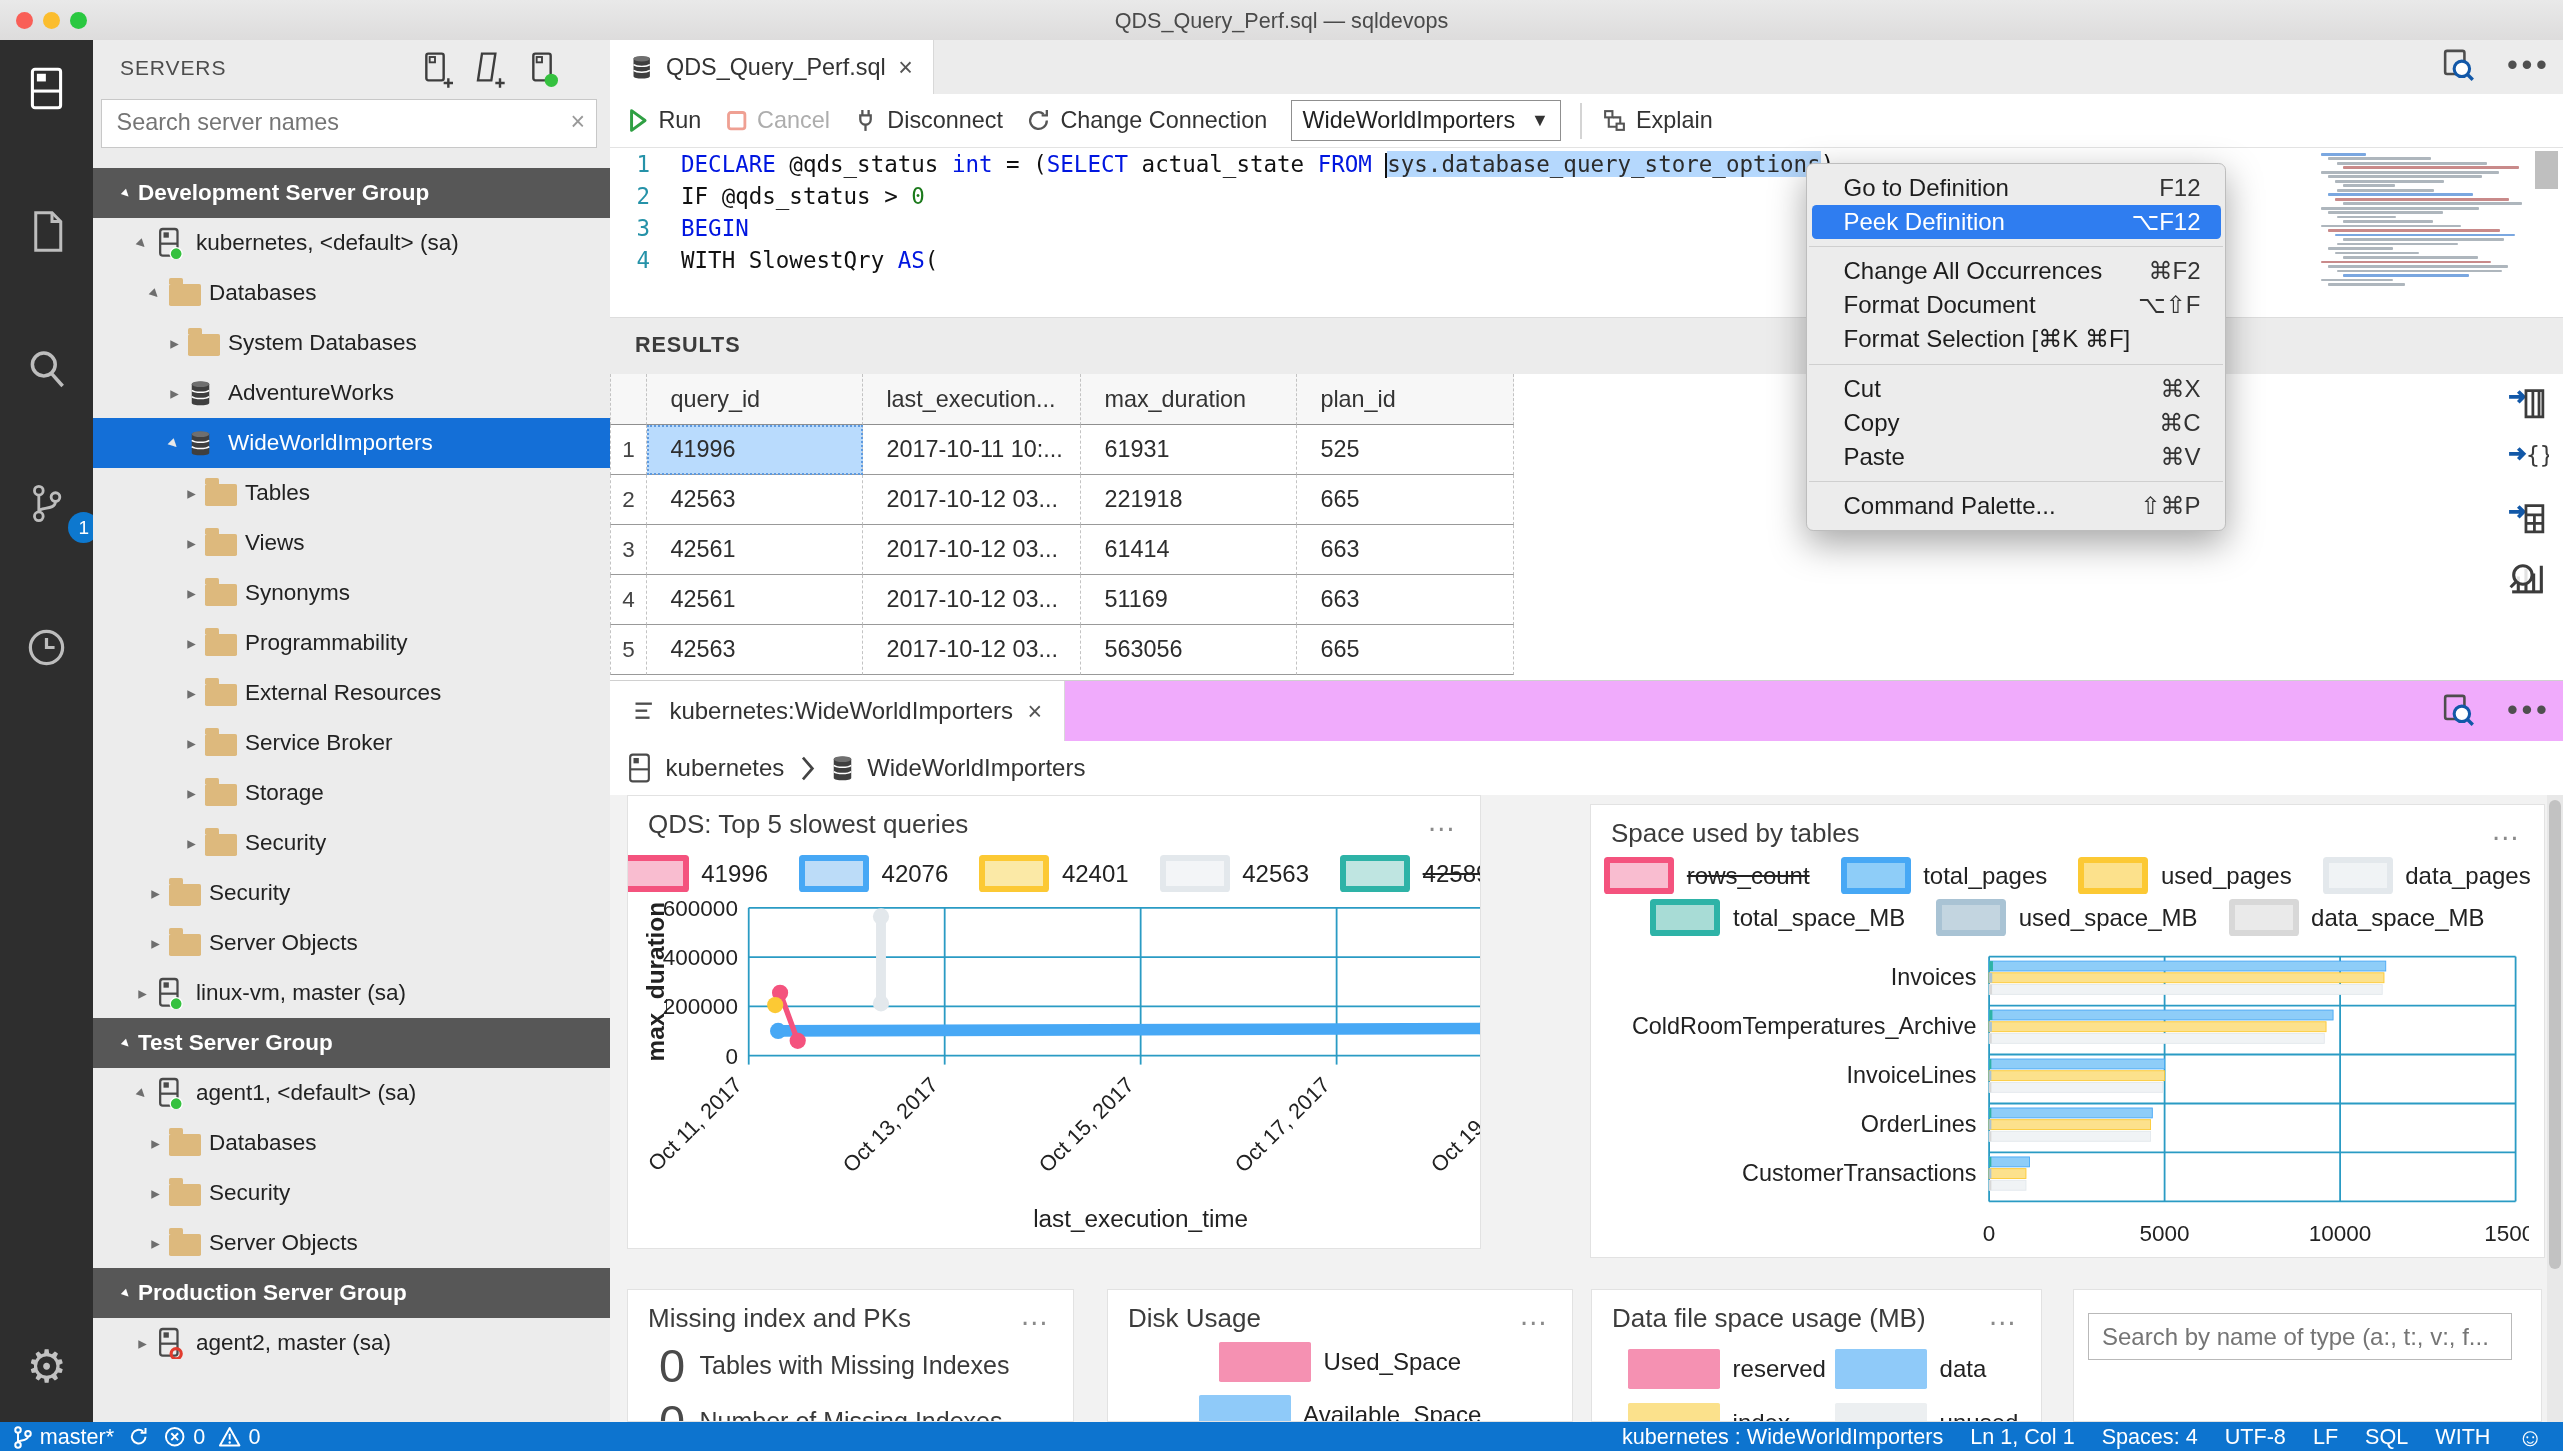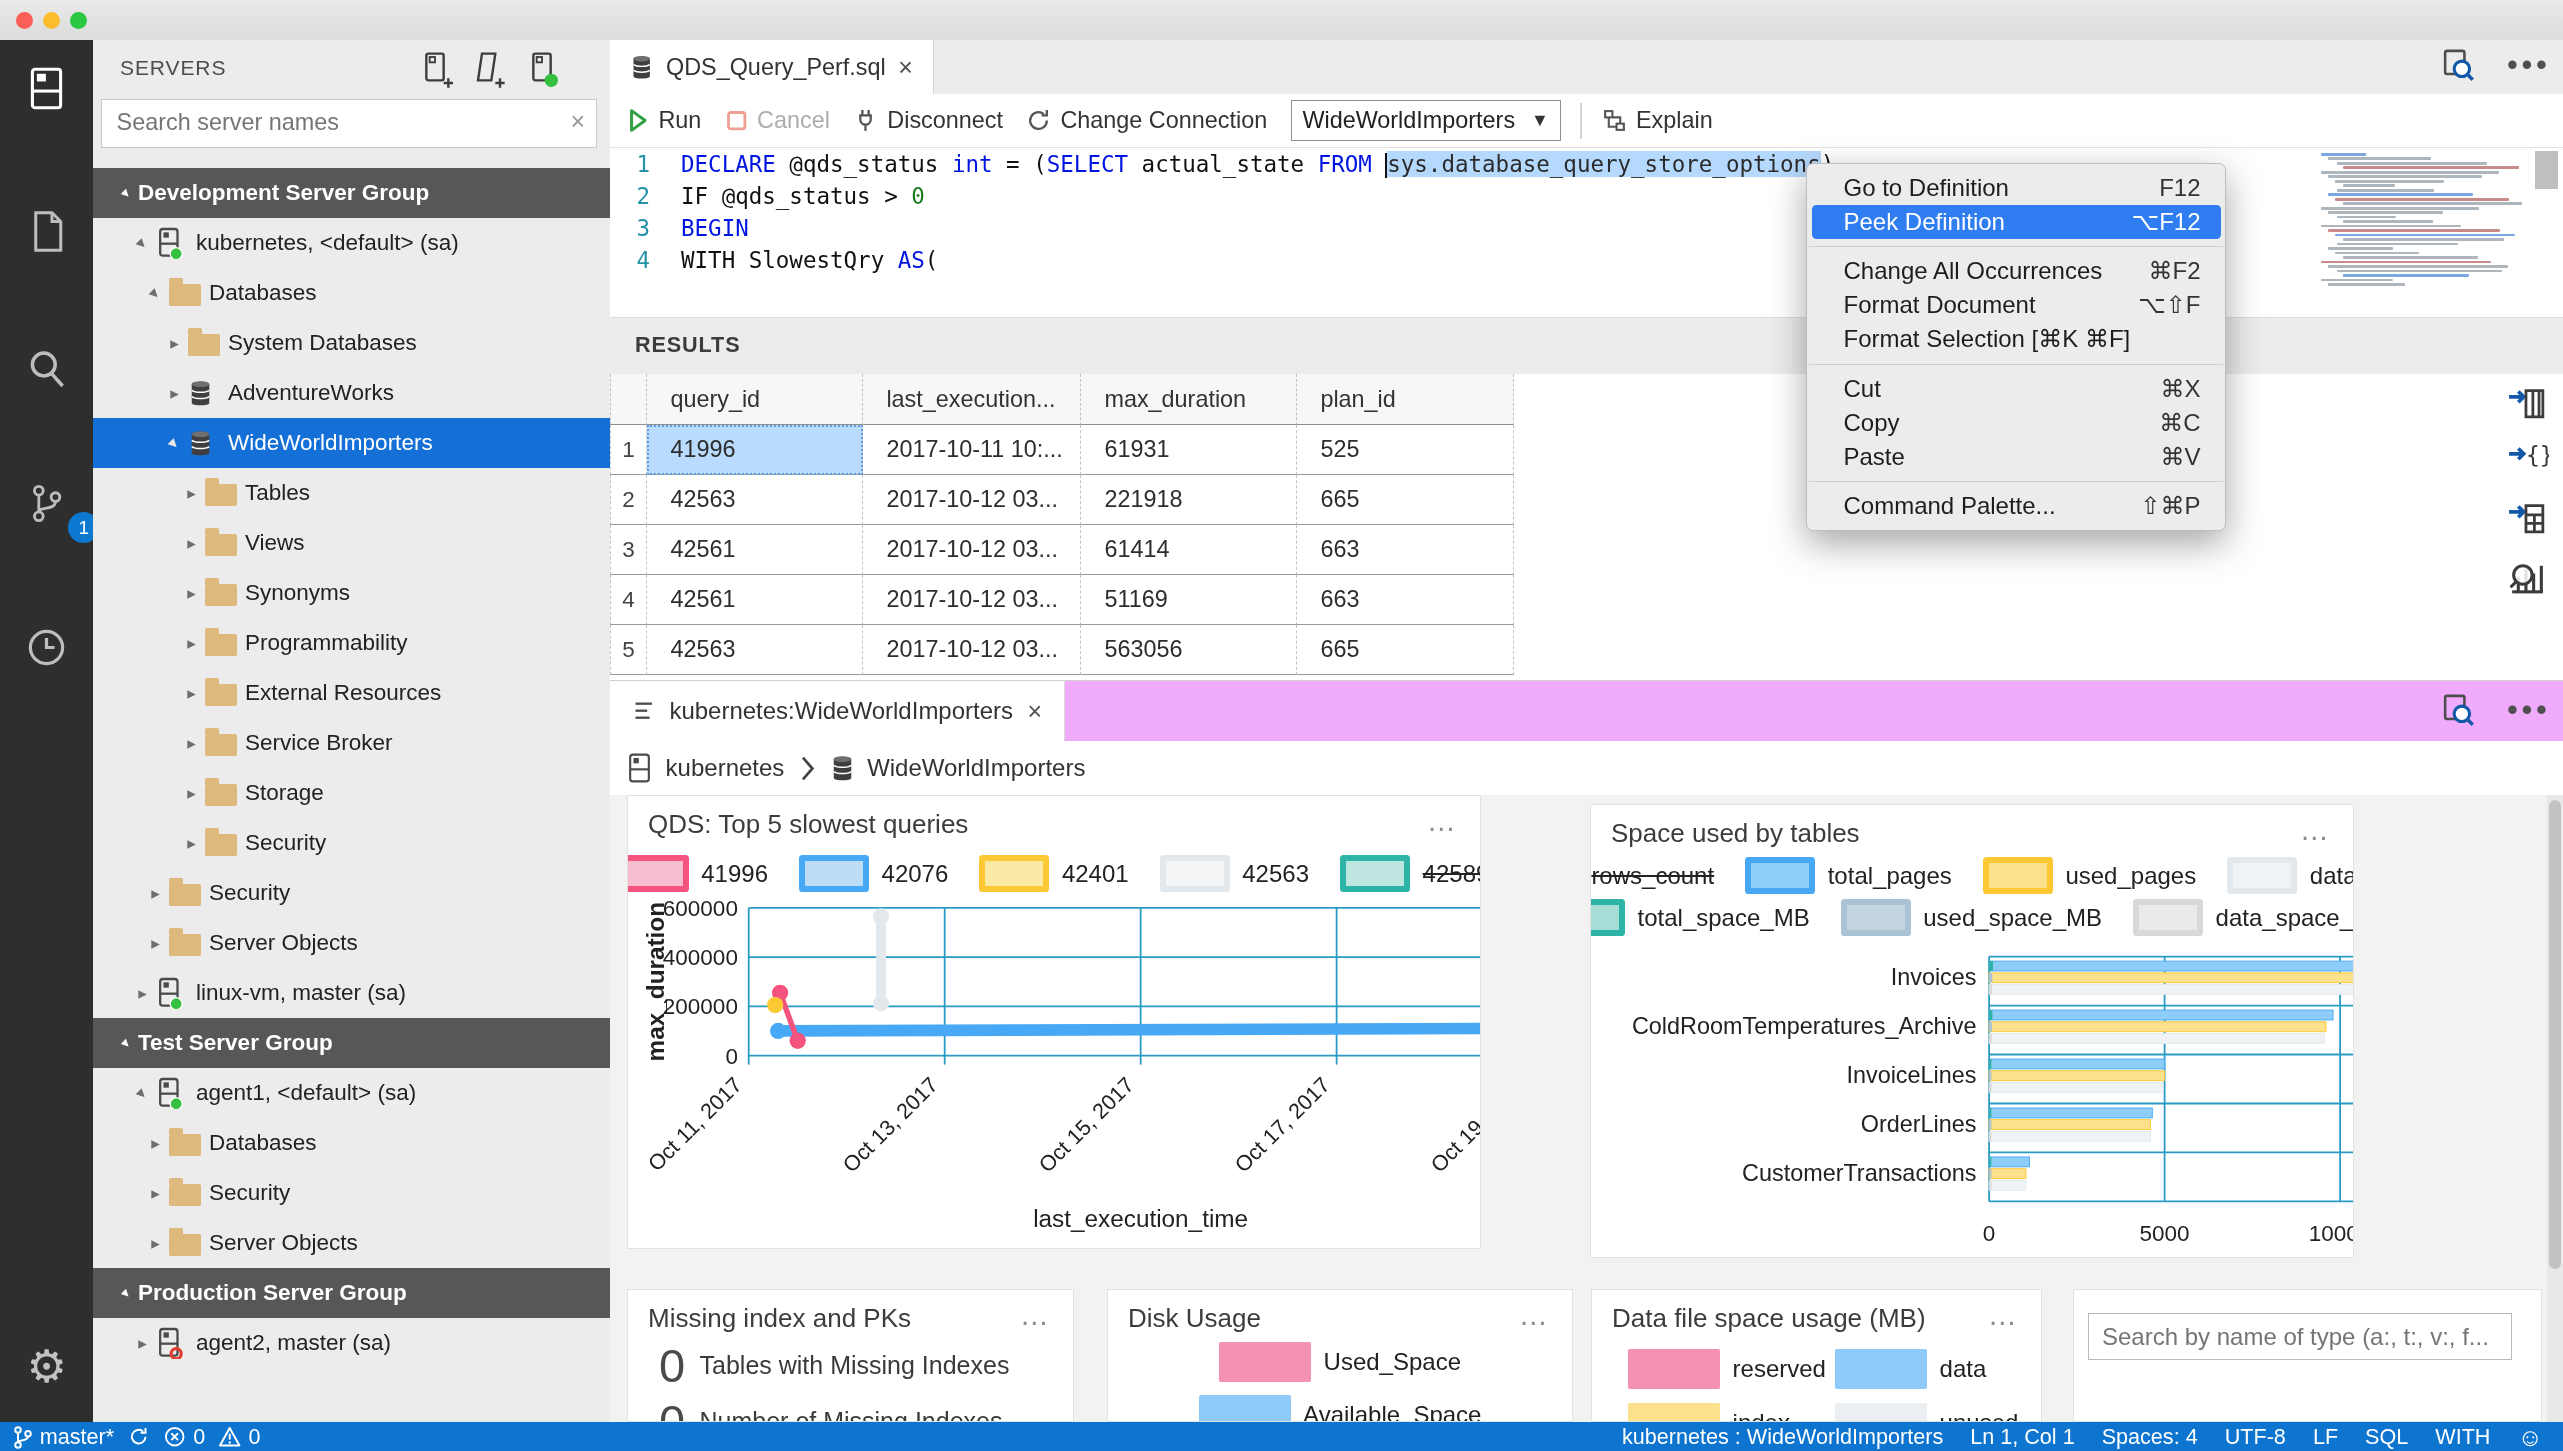--- a/index.html
+++ b/index.html
@@ -122,20 +122,21 @@
 </style>
 </head>
 <body>
 
 <div id="app">
 
   <div class="abs titlebar">
     <span class="traffic t-close"></span>
     <span class="traffic t-min"></span>
     <span class="traffic t-max"></span>
+    <div class="win-title">QDS_Query_Perf.sql — sqldevops</div>
   </div>
 
   <div class="abs activitybar">
     <div class="act-ic" style="top:25px">
       <svg width="41" height="47" viewBox="0 0 32 36">
           <rect x="5" y="3" width="22" height="30" rx="2" fill="none" stroke="#fff" stroke-width="2.4"></rect>
           <rect x="8.5" y="6.5" width="7" height="6" fill="#fff"></rect>
           <line x1="5" y1="20" x2="27" y2="20" stroke="#fff" stroke-width="2.4"></line>
         </svg>
     </div>
@@ -720,21 +721,21 @@
           <polyline points="156.62500000000009,148.66666666666666 941.8,145.93333333333334" fill="none" stroke="#47a8f5" stroke-width="13" stroke-linecap="round"></polyline>
           <circle cx="156.62500000000009" cy="148.66666666666666" r="9" fill="#47a8f5"></circle>
           <circle cx="941.8" cy="145.93333333333334" r="9" fill="#47a8f5"></circle>
           <polyline points="158.80000000000004,106.3 178.375,159.6" fill="none" stroke="#f4537e" stroke-width="6" stroke-linecap="round"></polyline>
           <circle cx="158.80000000000004" cy="106.3" r="9" fill="#f4537e"></circle>
           <circle cx="178.375" cy="159.6" r="9" fill="#f4537e"></circle>
           <circle cx="153.36249999999995" cy="119.96666666666667" r="9" fill="#fcc934"></circle>
         </svg>
     </div>
 
-    <div class="card" style="left:980px;top:9px;width:764px;height:454px;">
+    <div class="card" style="left:980px;top:9px;width:955px;height:454px;">
       <span class="card-title">Space used by tables</span>
       <span class="card-dots">…</span>
       <div class="legend" style="top:52px" id="legend-space-1">
           <span class="leg-item">
             <span class="leg-sw" style="border-color: rgb(244, 83, 126); background: rgb(249, 189, 208);"></span>
             <span class="struck">rows_count</span>
           </span>
           <span class="leg-item">
             <span class="leg-sw" style="border-color: rgb(71, 168, 245); background: rgb(142, 205, 248);"></span>
             <span>total_pages</span>

